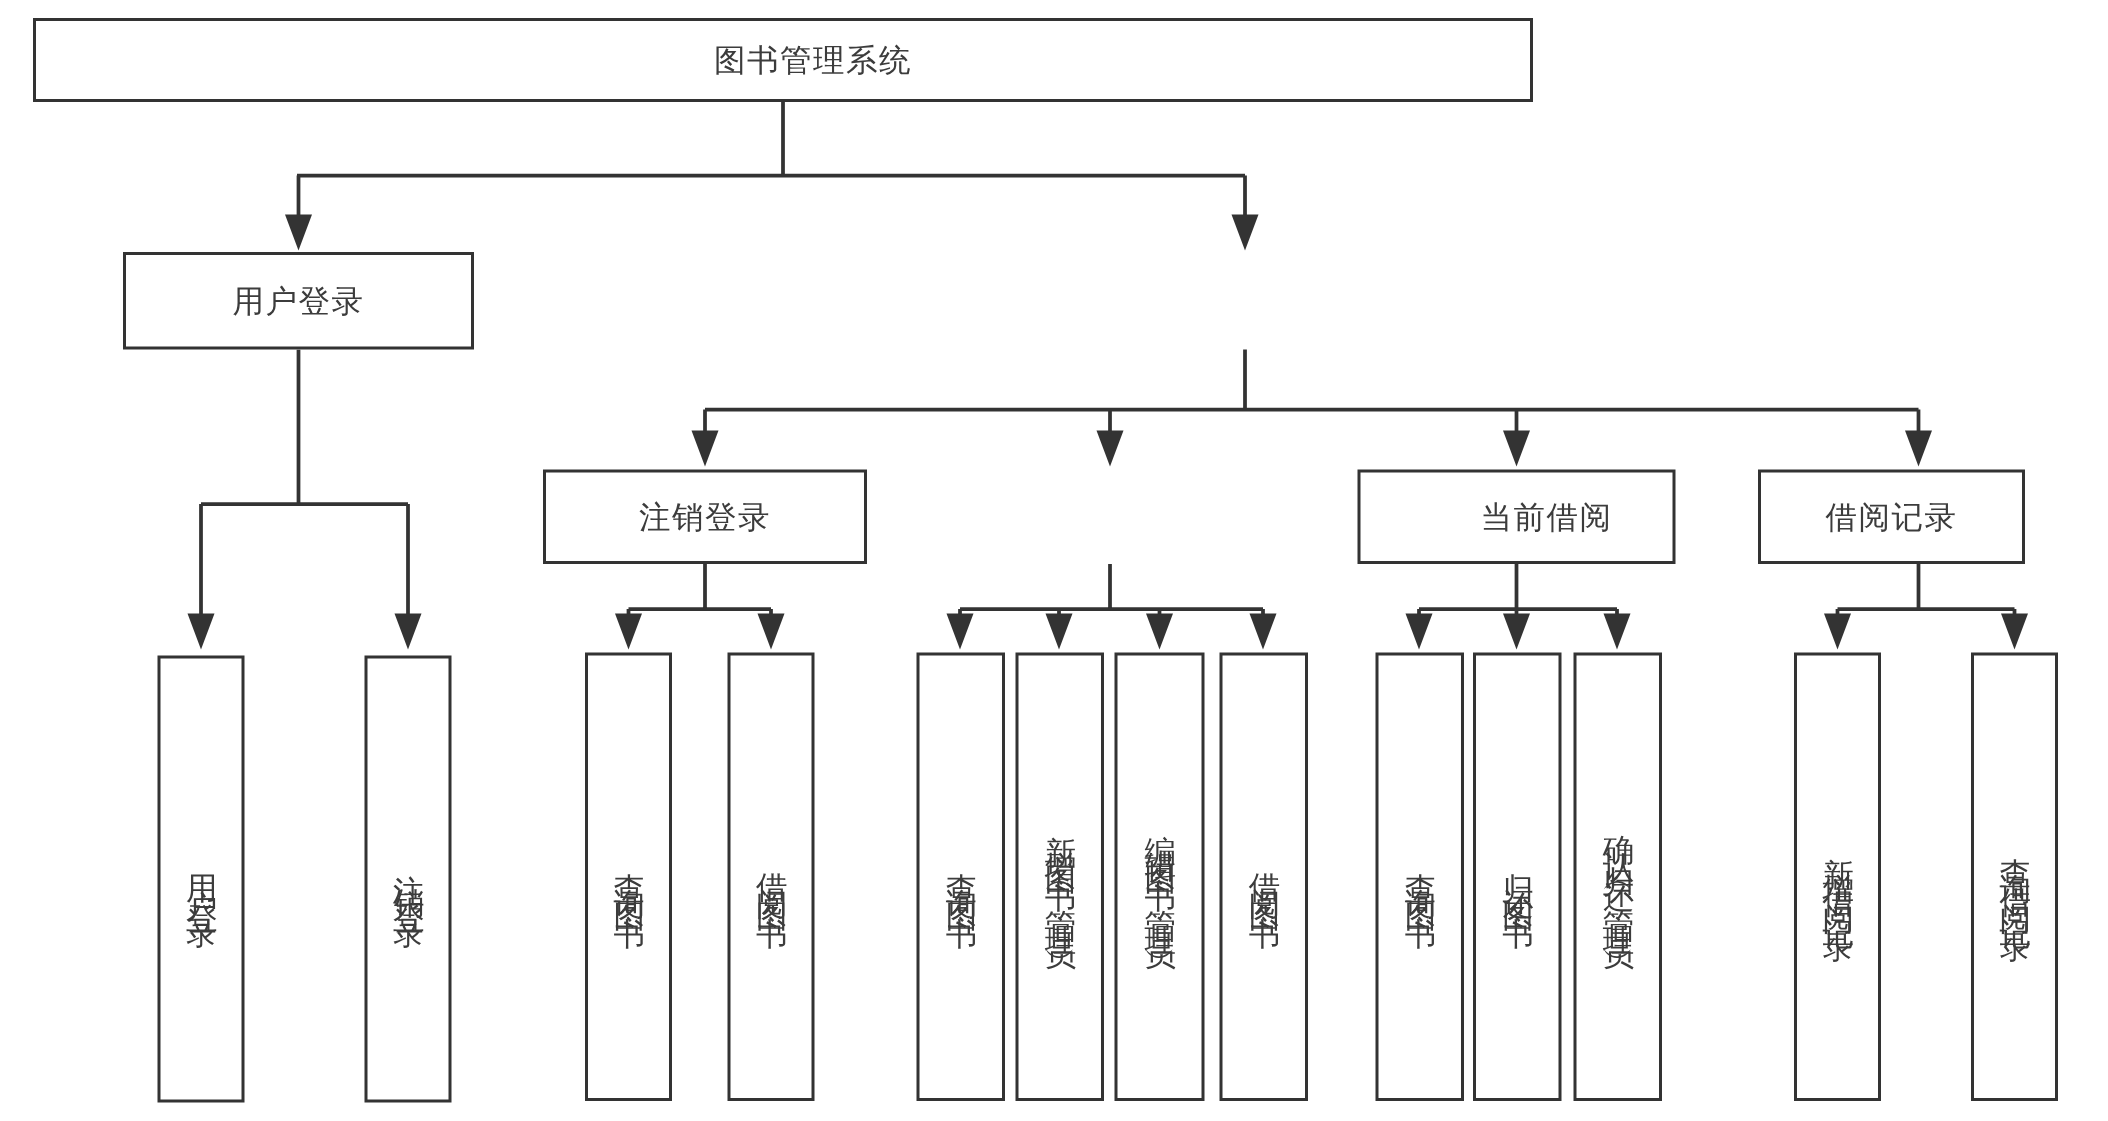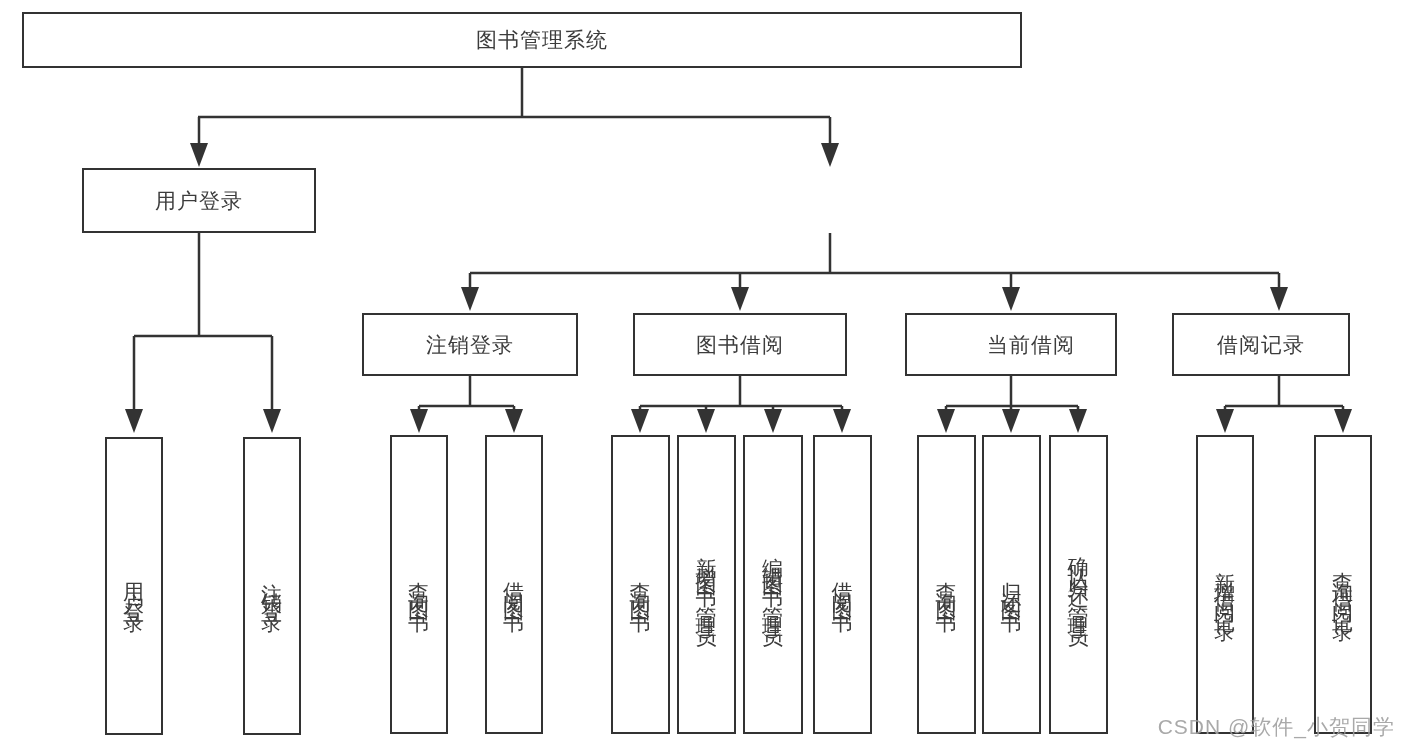--- a/index.html
+++ b/index.html
@@ -125,21 +125,20 @@
       <polygon points="1225,433 1216,409 1234,409"></polygon>
       <polygon points="1343,433 1334,409 1352,409"></polygon>
     </g>
   </svg>
 
   <div class="hbox" style="left:22px; top:12px; width:1000px; height:56px;padding-left:40px;">图书管理系统</div>
 
   <div class="hbox" style="left:82px; top:168px; width:234px; height:65px;">用户登录</div>
 
   <div class="hbox" style="left:362px; top:313px; width:216px; height:63px;">注销登录</div>
-  <div class="hbox" style="left:633px; top:313px; width:214px; height:63px;">图书借阅</div>
   <div class="hbox" style="left:905px; top:313px; width:212px; height:63px;padding-left:40px;">当前借阅</div>
   <div class="hbox" style="left:1172px; top:313px; width:178px; height:63px;">借阅记录</div>
 
   <div class="vbox" style="left:105px; top:437px; height:298px;">
     <span class="vtext">用户登录</span>
   </div>
   <div class="vbox" style="left:243px; top:437px; height:298px;">
     <span class="vtext">注销登录</span>
   </div>
 
@@ -173,15 +172,14 @@
     <span class="vtext">确认归还（管理员）</span>
   </div>
 
   <div class="vbox" style="left:1196px;">
     <span class="vtext">新增借阅记录</span>
   </div>
   <div class="vbox" style="left:1314px;">
     <span class="vtext">查询借阅记录</span>
   </div>
 
-  <div id="watermark">CSDN @软件_小贺同学</div>
 
 </div>
 
 </body></html>

